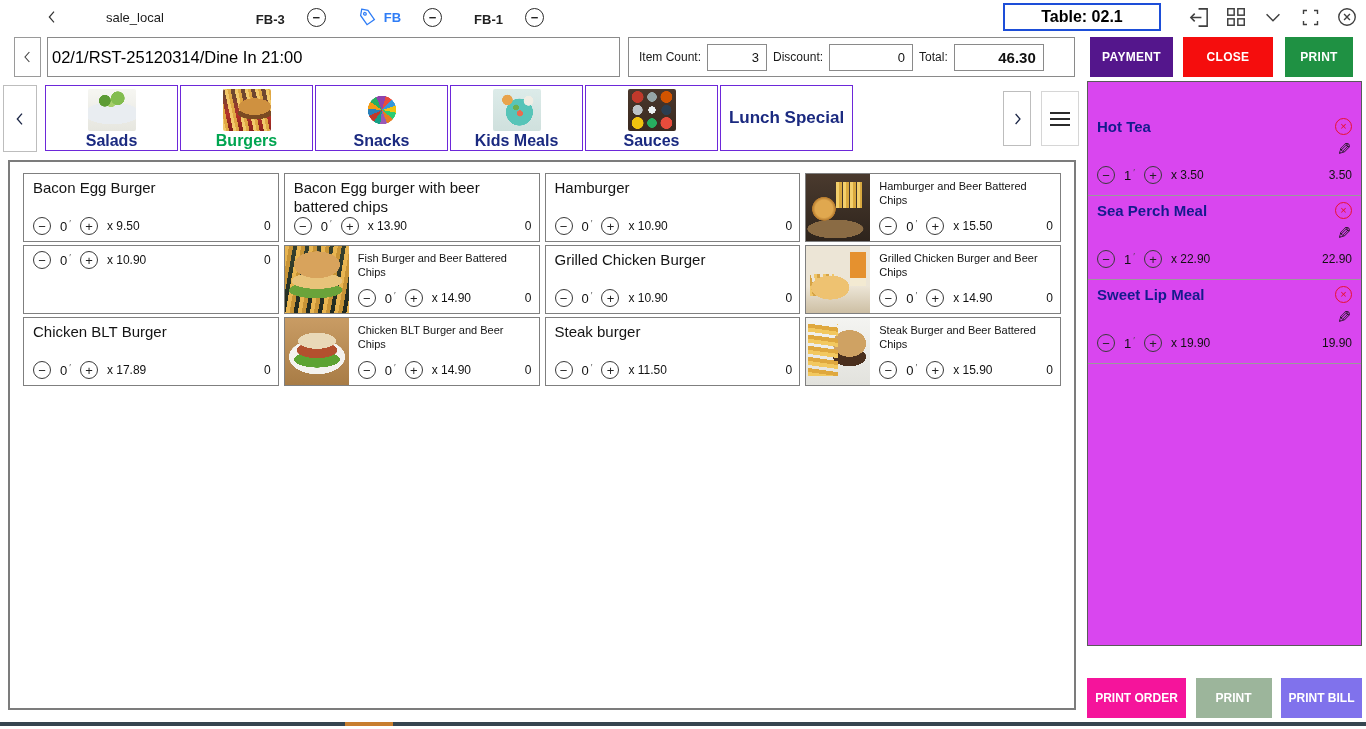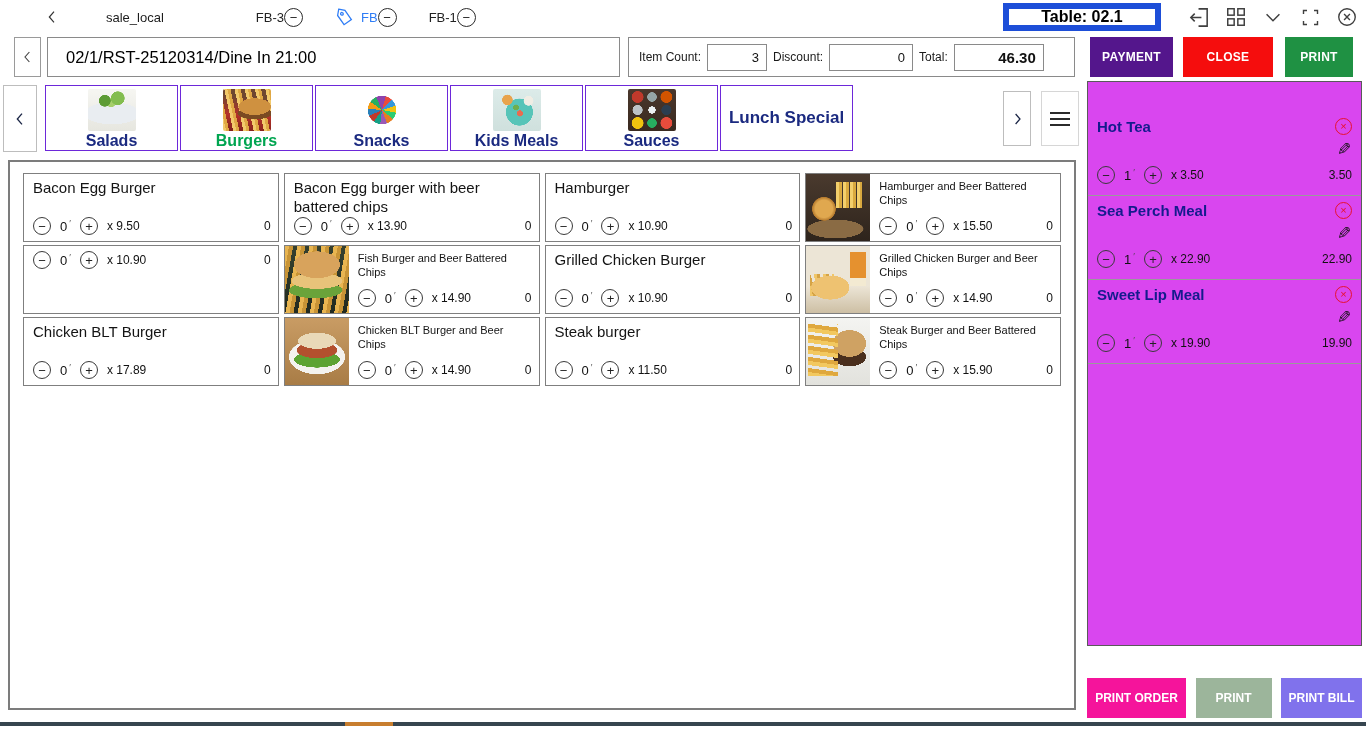--- a/index.html
+++ b/index.html
@@ -22,42 +22,42 @@
   .qty::after { content:"\2032"; font-size:9px; color:#444; vertical-align:5px; margin-left:2px; }
   .price { font-size:12px; color:#111; white-space:nowrap; }
   .stepper { display:flex; align-items:center; gap:9px; }
   .amt { margin-left:auto; font-size:12px; color:#111; }
 
   
   #topbar { position:absolute; left:0; top:0; width:1366px; height:34px; display:flex; align-items:center; }
   #top-back { margin-left:42px; width:20px; height:22px; display:flex; align-items:center; justify-content:center; }
   #app-title { margin-left:44px; font-size:13px; color:#1c1c1c; }
   #fb-tabs { margin-left:92px; display:flex; align-items:center; }
-  .fb-group { display:flex; align-items:center; margin-right:32px; }
+  .fb-group { display:flex; align-items:flex-end; gap:22px; margin-right:32px;font-weight:bold; }
   .fb-tab { display:flex; align-items:center; gap:7px; font-size:13px; color:#222; }
   .fb-tab.active .fb-label { color:#2f7df6; }
   .tag-ic { display:inline-flex; }
   .top-minus { width:19px; height:19px; border-color:#2b2b2b; }
   #table-box {
     position:absolute; left:1003px; top:3px; width:158px; height:28px;
-    border:6px solid #1d4ed8; display:flex; align-items:center; justify-content:center;
+    border:2px solid #1d4ed8; display:flex; align-items:center; justify-content:center;
     font-weight:bold; font-size:16px; color:#000; background:#fff;
   }
   #win-icons { position:absolute; right:7px; top:5px; display:flex; gap:13px; align-items:center; }
   .wicon { width:24px; height:24px; display:flex; align-items:center; justify-content:center; }
 
   
   #toolbar { position:absolute; left:0; top:37px; width:1366px; height:40px; }
   #tb-back {
     position:absolute; left:14px; top:0; width:27px; height:40px;
     border:1px solid #9a9a9a; display:flex; align-items:center; justify-content:center; background:#fff;
   }
   #order-info {
     position:absolute; left:47px; top:0; width:573px; height:40px;
-    border:1px solid #8a8a8a; display:flex; align-items:center; padding:0 18px;
+    border:1px solid #8a8a8a; display:flex; align-items:center; padding:0 4px;
     font-size:16.5px; color:#000; background:#fff;
   }
   #summary {
     position:absolute; left:628px; top:0; width:447px; height:40px;
     border:1px solid #8a8a8a; display:flex; align-items:center; gap:6px; padding:0 10px; background:#fff;
   }
   .sum-label { font-size:12px; color:#1a1a1a; white-space:nowrap; }
   .sum-field {
     border:1px solid #8a8a8a; height:27px; display:flex; align-items:center;
     justify-content:flex-end; padding:0 7px; font-size:13px; background:#fff;

